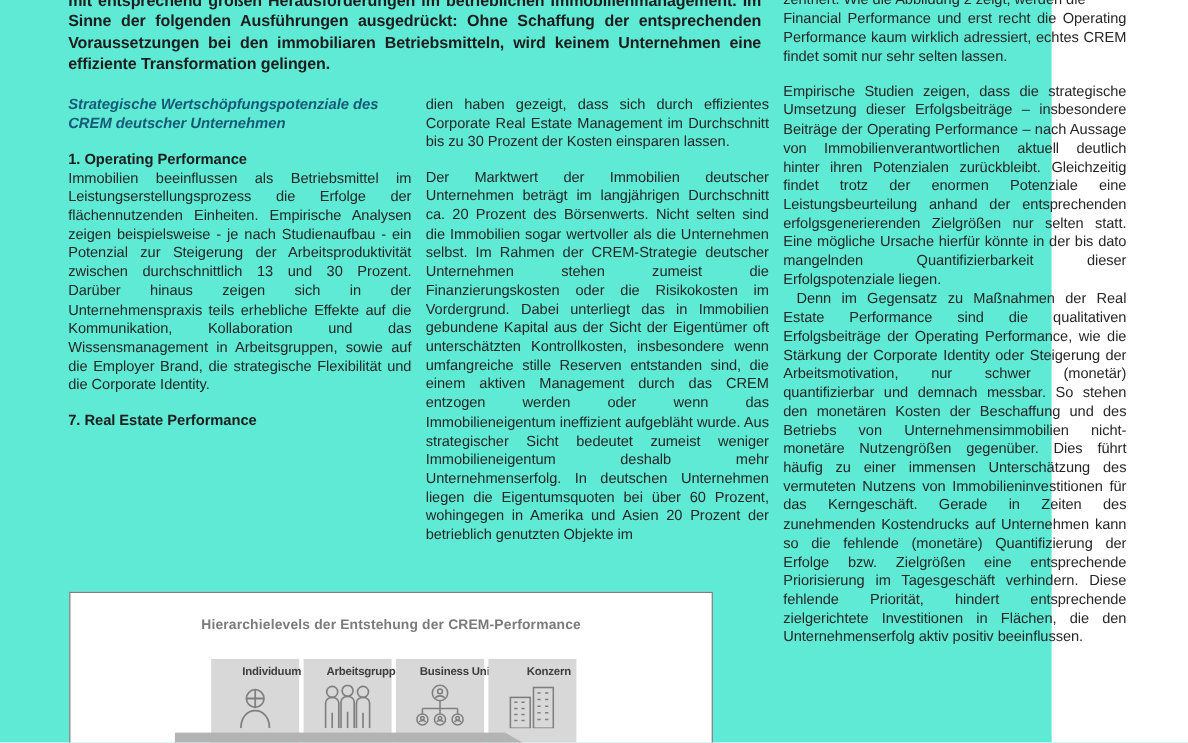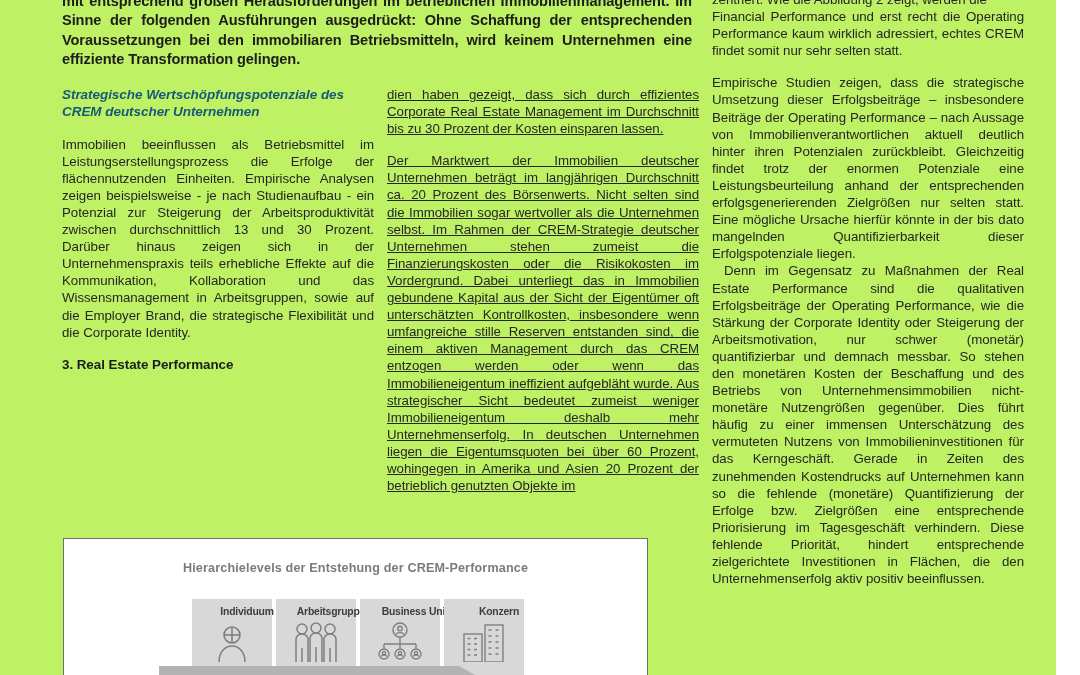--- a/index.html
+++ b/index.html
@@ -10,23 +10,23 @@
   body {
     width: 1080px;
     height: 675px;
     overflow: hidden;
     font-family: "Liberation Sans", sans-serif;
     color: #2c2c2c;
   }
 
   .page {
     position: relative;
-    width: 1056px;
+    width: 956px;
     height: 675px;
-    background: #bef264;
+    background: #5eead4;
   }
 
   
   .lead {
     position: absolute;
     left: 62px;
     top: -8px;
     width: 630px;
     font-size: 14.6px;
     line-height: 19.4px;
@@ -41,21 +41,21 @@
     position: absolute;
     font-size: 13.3px;
     line-height: 17.1px;
     text-align: justify;
     color: #262626;
     letter-spacing: -0.05px;
     -webkit-hyphens: none;
     hyphens: none;
   }
   .col-1 { left: 62px;  top: 86px; width: 312px; }
-  .col-2 { left: 387px; top: 86px; width: 312px; text-decoration: underline; }
+  .col-2 { left: 387px; top: 86px; width: 312px; }
   .col-3 { left: 712px; top: -9px; width: 312px; }
 
   .p { margin: 0; }
   .p + .p { margin-top: 0px; }
   .p.indent { text-indent: 12px; }
 
   .gap { height: 15px; }
 
   .subhead-accent {
     font-style: italic;
@@ -172,34 +172,35 @@
 </head>
 <body>
 
 <div class="page">
 
   <div class="lead">mit entsprechend großen Herausforderungen im betrieblichen Immobilienmanagement. Im Sinne der folgenden Ausführungen ausgedrückt: Ohne Schaffung der entsprechenden Voraussetzungen bei den immobiliaren Betriebsmitteln, wird keinem Unternehmen eine effiziente Transformation gelingen.</div>
 
   <div class="col col-1">
     <p class="subhead-accent">Strategische Wertschöpfungspotenziale des CREM deutscher Unternehmen</p>
     <div class="gap"></div>
+    <p class="subhead-bold">1. Operating Performance</p>
     <p class="p">Immobilien beeinflussen als Betriebsmittel im Leistungserstellungsprozess die Erfolge der flächennutzenden Einheiten. Empirische Analysen zeigen beispielsweise - je nach Studienaufbau - ein Potenzial zur Steigerung der Arbeitsproduktivität zwischen durchschnittlich 13 und 30 Prozent. Darüber hinaus zeigen sich in der Unternehmenspraxis teils erhebliche Effekte auf die Kommunikation, Kollaboration und das Wissensmanagement in Arbeitsgruppen, sowie auf die Employer Brand, die strategische Flexibilität und die Corporate Identity.</p>
     <div class="gap"></div>
-    <p class="subhead-bold">3. Real Estate Performance</p>
+    <p class="subhead-bold">7. Real Estate Performance</p>
   </div>
 
   <div class="col col-2">
     <p class="p">dien haben gezeigt, dass sich durch effizientes Corporate Real Estate Management im Durchschnitt bis zu 30 Prozent der Kosten einsparen lassen.</p>
     <div class="gap"></div>
     <p class="p">Der Marktwert der Immobilien deutscher Unternehmen beträgt im langjährigen Durchschnitt ca. 20 Prozent des Börsenwerts. Nicht selten sind die Immobilien sogar wertvoller als die Unternehmen selbst. Im Rahmen der CREM-Strategie deutscher Unternehmen stehen zumeist die Finanzierungskosten oder die Risikokosten im Vordergrund. Dabei unterliegt das in Immobilien gebundene Kapital aus der Sicht der Eigentümer oft unterschätzten Kontrollkosten, insbesondere wenn umfangreiche stille Reserven entstanden sind, die einem aktiven Management durch das CREM entzogen werden oder wenn das Immobilieneigentum ineffizient aufgebläht wurde. Aus strategischer Sicht bedeutet zumeist weniger Immobilieneigentum deshalb mehr Unternehmenserfolg. In deutschen Unternehmen liegen die Eigentumsquoten bei über 60 Prozent, wohingegen in Amerika und Asien 20 Prozent der betrieblich genutzten Objekte im</p>
   </div>
 
   <div class="col col-3">
     <p class="p">zentriert. Wie die Abbildung 2 zeigt, werden die</p>
-    <p class="p">Financial Performance und erst recht die Operating Performance kaum wirklich adressiert, echtes CREM findet somit nur sehr selten statt.</p>
+    <p class="p">Financial Performance und erst recht die Operating Performance kaum wirklich adressiert, echtes CREM findet somit nur sehr selten lassen.</p>
     <div class="gap"></div>
     <p class="p">Empirische Studien zeigen, dass die strategische Umsetzung dieser Erfolgsbeiträge – insbesondere Beiträge der Operating Performance – nach Aussage von Immobilienverantwortlichen aktuell deutlich hinter ihren Potenzialen zurückbleibt. Gleichzeitig findet trotz der enormen Potenziale eine Leistungsbeurteilung anhand der entsprechenden erfolgsgenerierenden Zielgrößen nur selten statt. Eine mögliche Ursache hierfür könnte in der bis dato mangelnden Quantifizierbarkeit dieser Erfolgspotenziale liegen.</p>
     <p class="p indent">Denn im Gegensatz zu Maßnahmen der Real Estate Performance sind die qualitativen Erfolgsbeiträge der Operating Performance, wie die Stärkung der Corporate Identity oder Steigerung der Arbeitsmotivation, nur schwer (monetär) quantifizierbar und demnach messbar. So stehen den monetären Kosten der Beschaffung und des Betriebs von Unternehmensimmobilien nicht-monetäre Nutzengrößen gegenüber. Dies führt häufig zu einer immensen Unterschätzung des vermuteten Nutzens von Immobilieninvestitionen für das Kerngeschäft. Gerade in Zeiten des zunehmenden Kostendrucks auf Unternehmen kann so die fehlende (monetäre) Quantifizierung der Erfolge bzw. Zielgrößen eine entsprechende Priorisierung im Tagesgeschäft verhindern. Diese fehlende Priorität, hindert entsprechende zielgerichtete Investitionen in Flächen, die den Unternehmenserfolg aktiv positiv beeinflussen.</p>
   </div>
 
   <div class="figure-box">
 
     <div class="figure-title">Hierarchielevels der Entstehung der CREM-Performance</div>
 
     <div class="levels">

